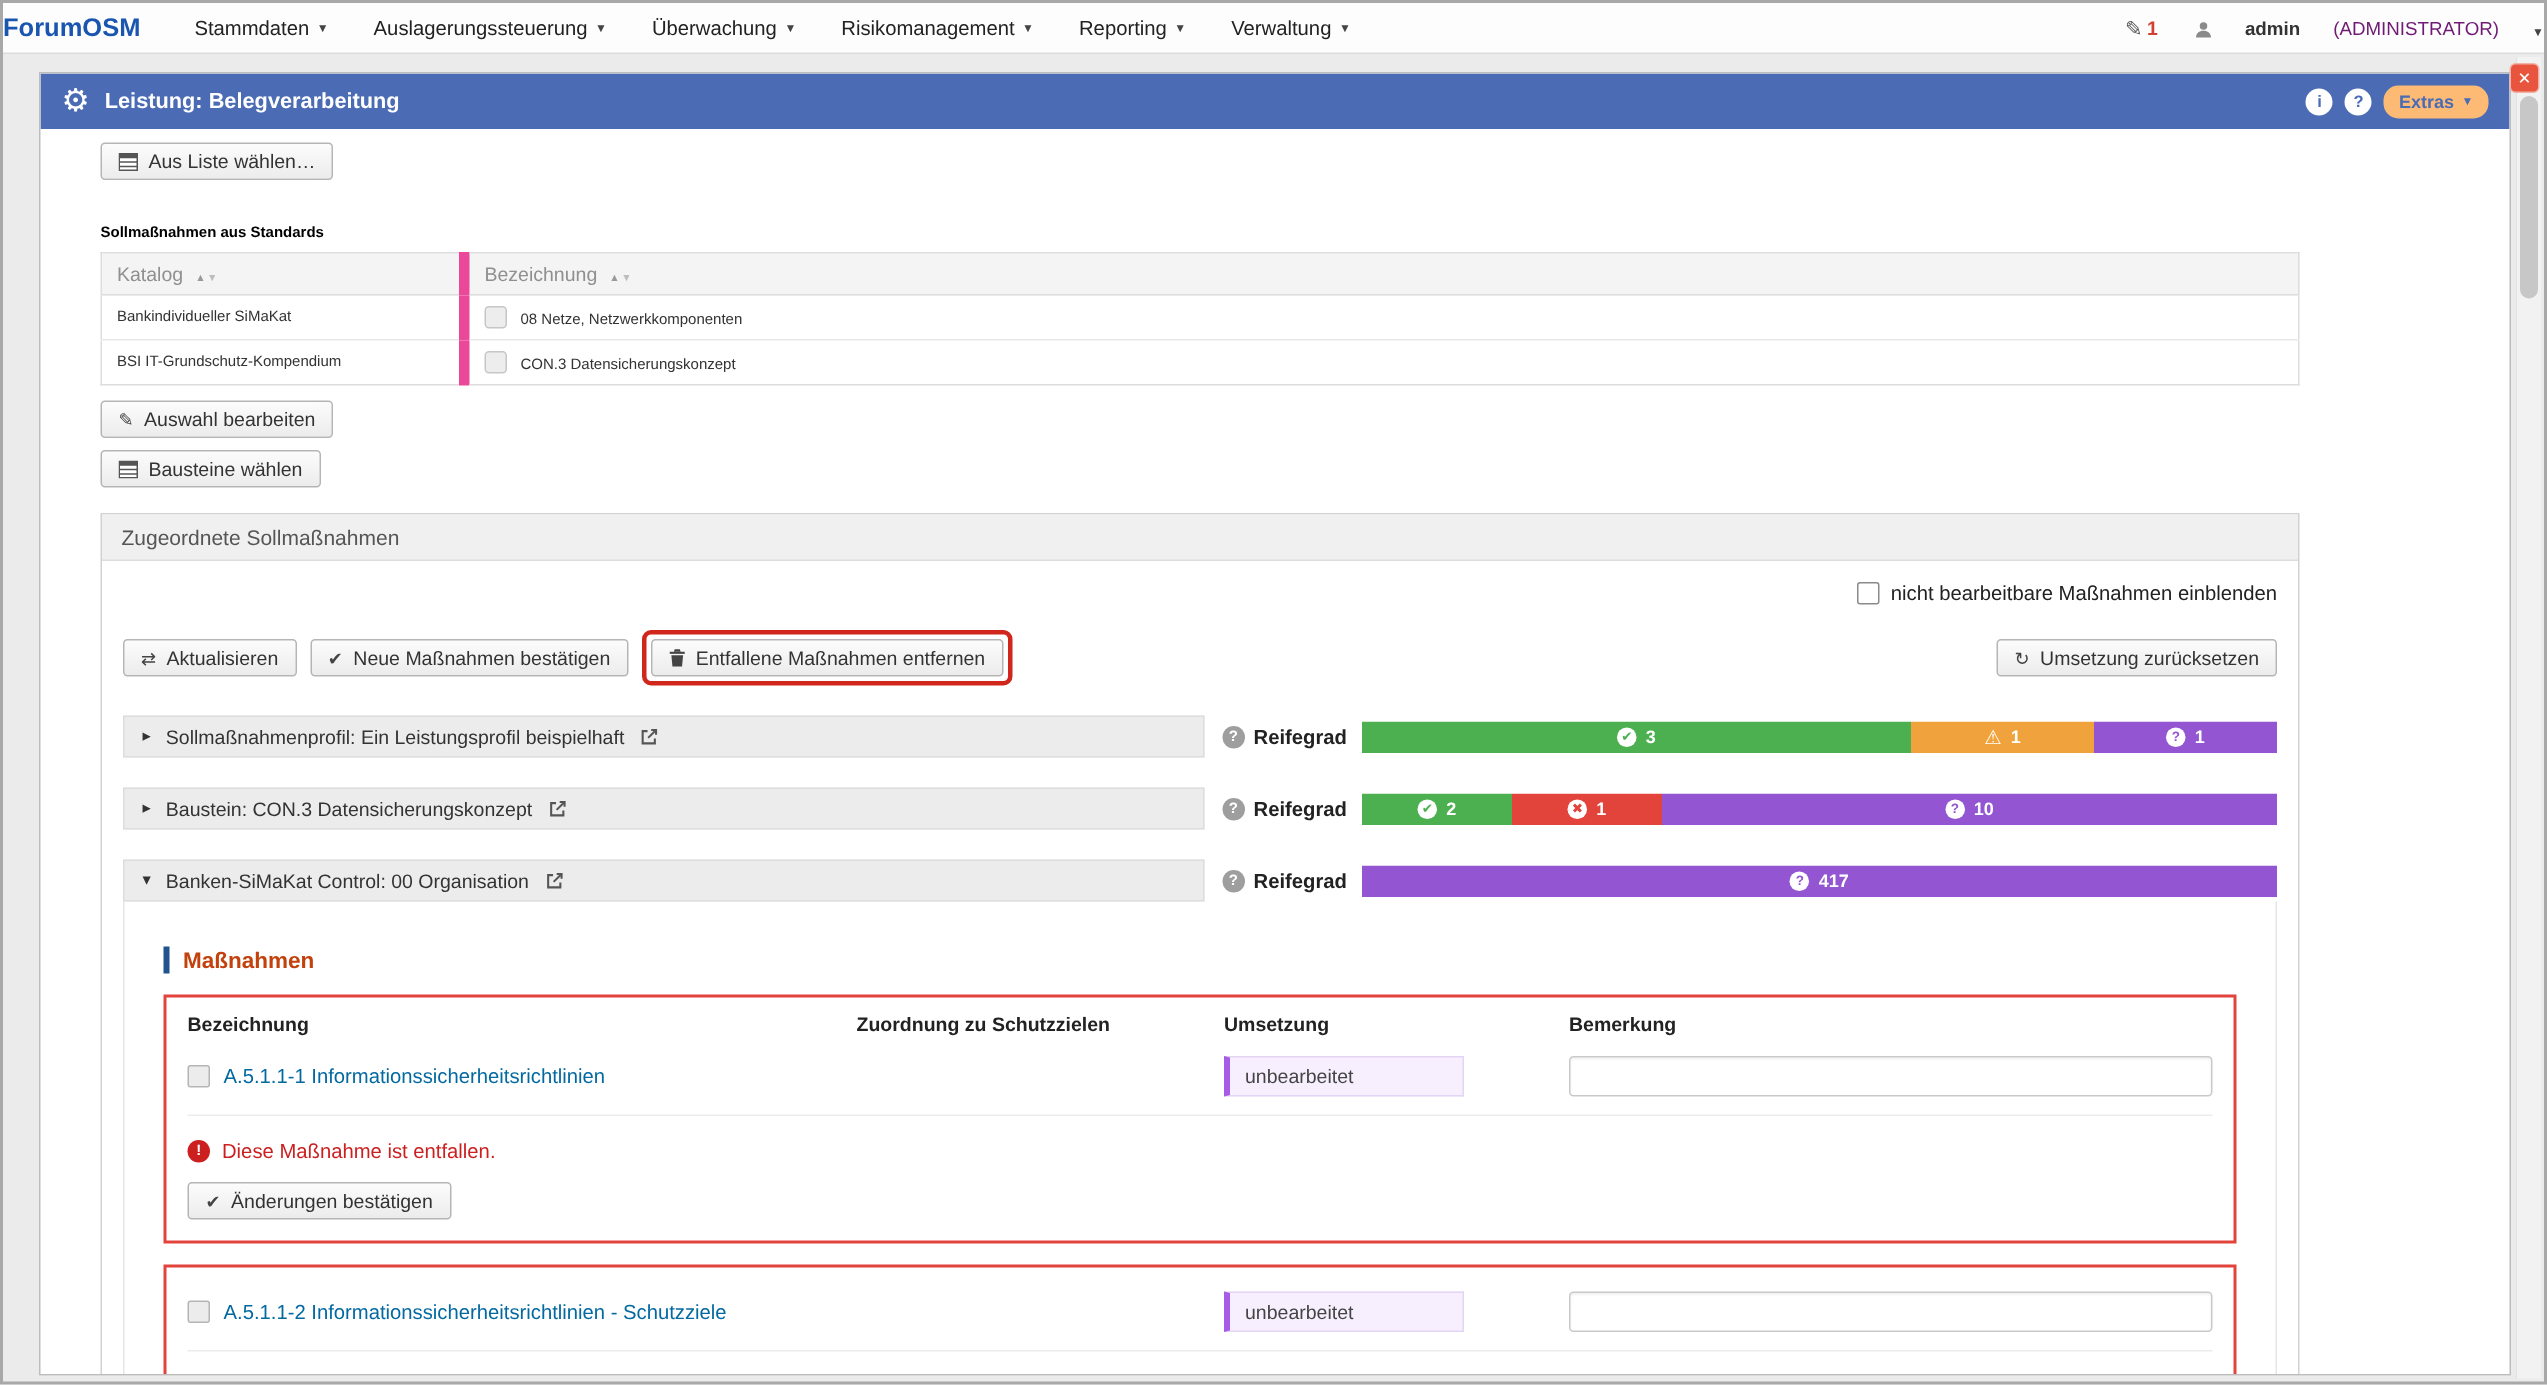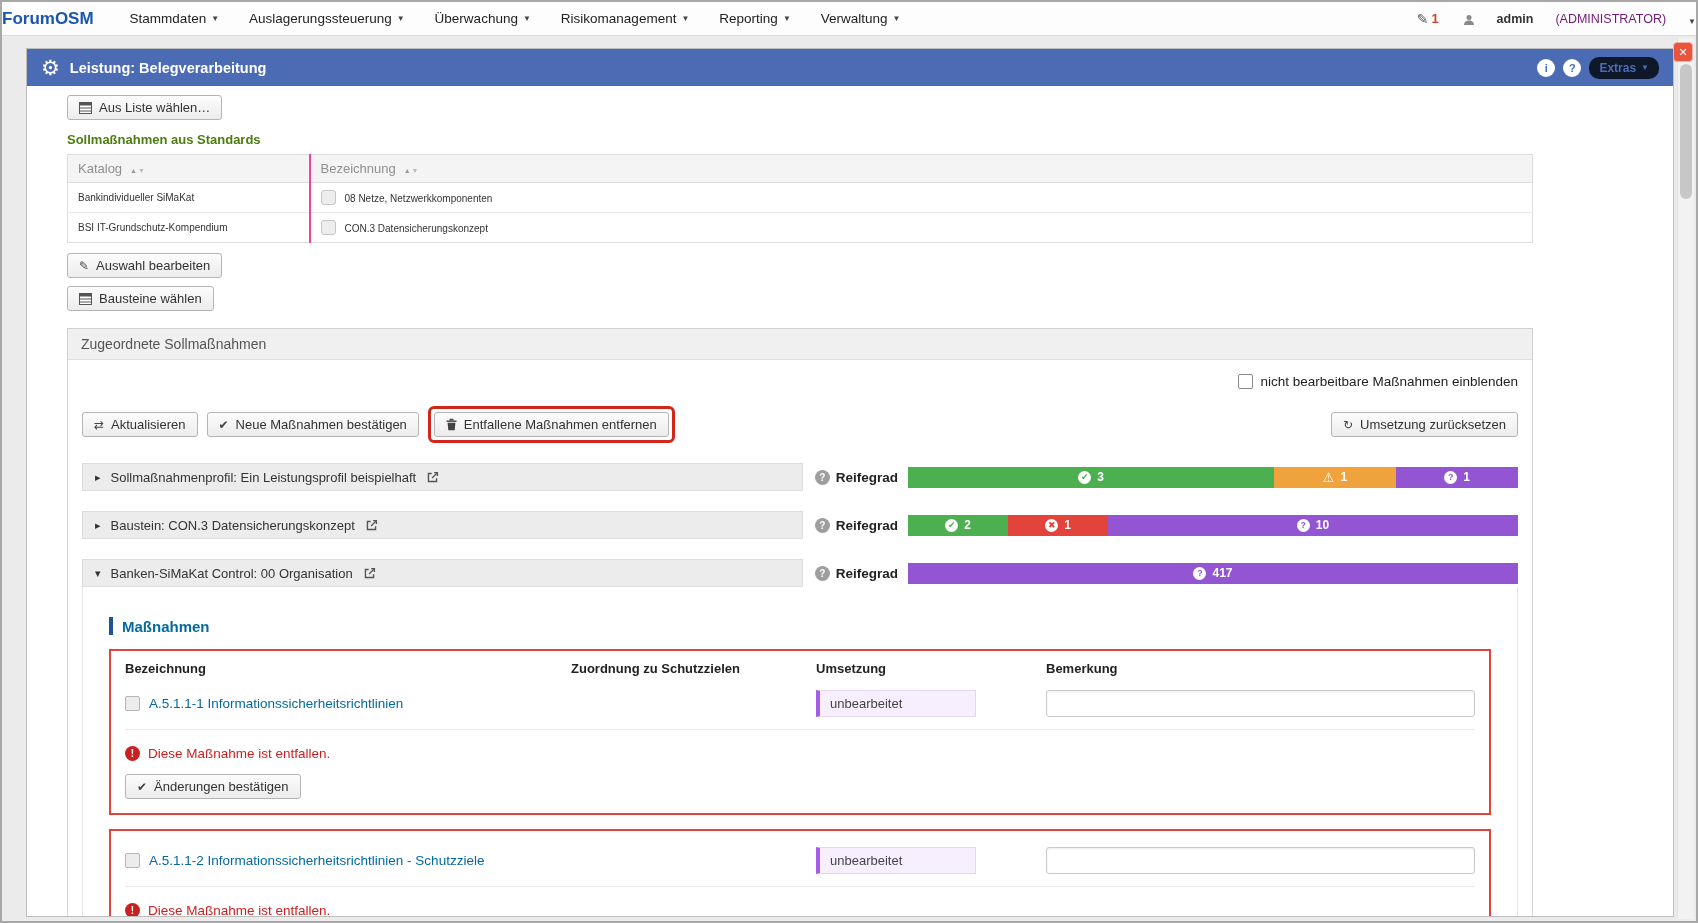--- a/index.html
+++ b/index.html
@@ -20,32 +20,32 @@
   .uname{font-weight:bold;color:#333}
   .urole{color:#701a75}
 
   
   .main{position:absolute;left:24px;top:46px;width:1648px;bottom:4px;background:#fff;border:1px solid #bdbdbd;overflow:hidden}
   .page-header{height:37px;background:var(--blue);display:flex;align-items:center;padding:0 14px;gap:10px;color:#fff}
   .gear{font-size:21px;line-height:1}
   .page-title{font-size:14.5px;font-weight:bold}
   .header-actions{margin-left:auto;display:flex;align-items:center;gap:8px}
   .hicon{width:18px;height:18px;border-radius:50%;background:#fff;color:var(--blue);font-weight:bold;font-size:11px;display:flex;align-items:center;justify-content:center;cursor:pointer}
-  .extras{background:#0f172a;border:none;border-radius:10px;color:var(--blue);font-weight:bold;font-size:12px;padding:4px 10px;display:flex;align-items:center;gap:5px;cursor:pointer;font-family:inherit}
+  .extras{background:#fdba74;border:none;border-radius:10px;color:var(--blue);font-weight:bold;font-size:12px;padding:4px 10px;display:flex;align-items:center;gap:5px;cursor:pointer;font-family:inherit}
   .extras .caret{color:var(--blue)}
 
   .content{padding:9px 0 0 40px}
   .btn{display:inline-flex;align-items:center;gap:7px;background:linear-gradient(#fcfcfc,#ececec);border:1px solid #b5b5b5;border-radius:3px;padding:4px 11px;font-size:13px;color:#333;cursor:pointer;font-family:inherit;white-space:nowrap}
   .bic{font-size:12px;color:#444;line-height:1}
-  .sec-title{font-weight:bold;font-size:13px;margin:12px 0 7px;color:#4d7c0f}
+  .sec-title{font-weight:bold;font-size:10px;margin:30px 0 7px;color:#000000}
 
   table.std{width:1466px;border-collapse:collapse;border:1px solid #ddd;background:#fff}
   table.std th{background:#f4f4f4;color:#8f8f8f;font-weight:normal;text-align:left;padding:6px 10px;font-size:13px;border-bottom:1px solid #ddd}
   table.std td{padding:7px 10px;font-size:10px;border-top:1px solid #e8e8e8}
-  td.kat,th.kat{width:242px;border-right:2px solid #ec4899}
+  td.kat,th.kat{width:242px;border-right:7px solid #ec4899}
   .sort{display:inline-flex;margin-left:8px;gap:1px}
   .sort span{font-size:7px;color:#bdbdbd;line-height:1}
   .sort .up{color:#9a9a9a}
   .mi{display:inline-block;width:15px;height:15px;background:#ededed;border:1px solid #c6c6c6;border-radius:3px;vertical-align:-3px;margin-right:9px}
   .mt10{margin-top:10px}.mt8{margin-top:8px}
 
   .panel{width:1466px;border:1px solid #d2d2d2;margin-top:17px;background:#fff}
   .panel-h{background:#f0f0f0;border-bottom:1px solid #ddd;padding:7px 13px;font-size:14px;color:#555}
   .panel-b{padding:9px 14px 60px}
   .showrow{display:flex;justify-content:flex-end;align-items:center;gap:8px;font-size:13.5px;color:#222;padding-top:5px}
@@ -71,21 +71,21 @@
   .seg.unk{background:var(--purple)}
   .cic{width:13px;height:13px;border-radius:50%;background:#fff;display:flex;align-items:center;justify-content:center;font-size:9px;line-height:1;font-weight:bold}
   .seg.ok .cic{color:var(--green)}
   .seg.err .cic{color:var(--red)}
   .seg.unk .cic{color:var(--purple)}
   .tri{font-size:13px;color:#fff;line-height:1;font-weight:normal}
 
   .detail{border:1px solid #e6e6e6;border-top:none;padding:18px 26px 40px}
   .mhead-title{display:flex;align-items:center;gap:9px;margin:12px 0 4px}
   .accent{width:4px;height:18px;background:var(--navy)}
-  .mhead-title b{font-size:15px;color:#0369a1}
+  .mhead-title b{font-size:15px;color:#c2410c}
 
   .card{border:2px solid var(--red);margin-top:14px;padding:10px 14px 14px;background:#fff}
   .mgrid{display:grid;grid-template-columns:446px 245px 230px 1fr}
   .mgrid.h{font-weight:bold;font-size:13px;color:#222;padding-bottom:8px}
   .mgrid.r{align-items:center;padding:6px 0 12px;border-bottom:1px solid #ececec}
   .mname{display:flex;align-items:center;gap:9px;font-size:13.5px;color:#0369a1}
   .status{width:160px;background:var(--status_bg);border:1px solid #e4d5f5;border-left:4px solid var(--status_purple);padding:5px 10px;font-size:13px;color:#444;cursor:pointer}
   .remark{width:100%;height:27px;border:1px solid #c9c9c9;border-radius:3px;box-shadow:inset 0 1px 2px rgba(0,0,0,.07);font-family:inherit;font-size:13px;padding:0 8px}
   .warnrow{display:flex;align-items:center;gap:8px;margin-top:16px;color:var(--warn_red);font-size:13.5px}
   .wic{width:15px;height:15px;border-radius:50%;background:var(--warn_red);color:#fff;font-weight:bold;font-size:10px;display:flex;align-items:center;justify-content:center;flex:0 0 auto}

